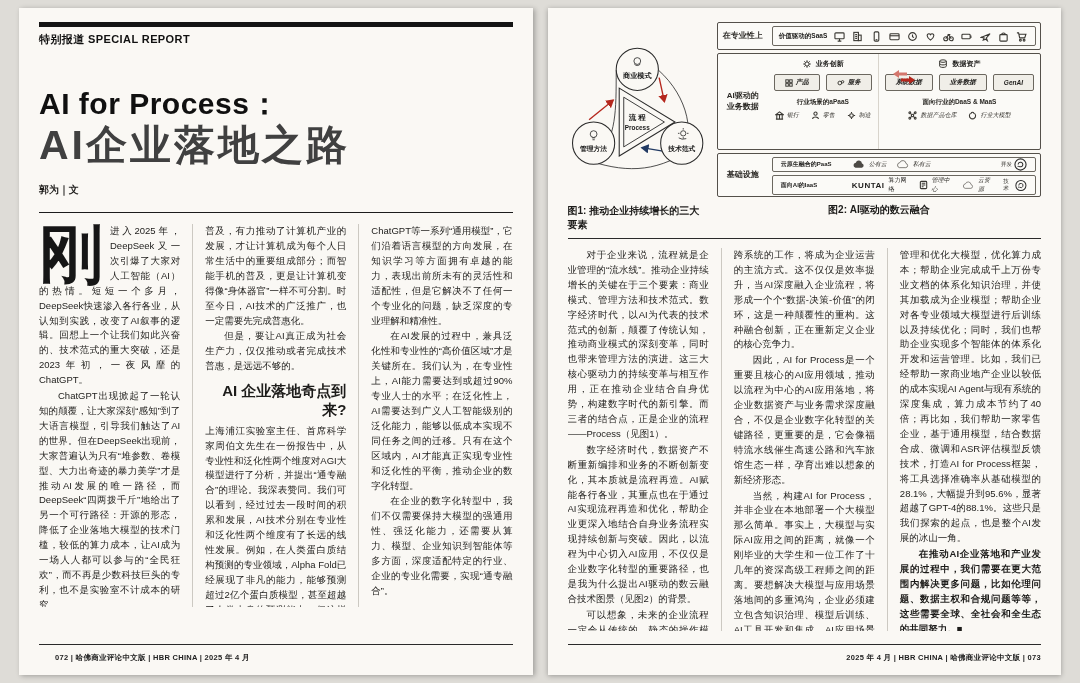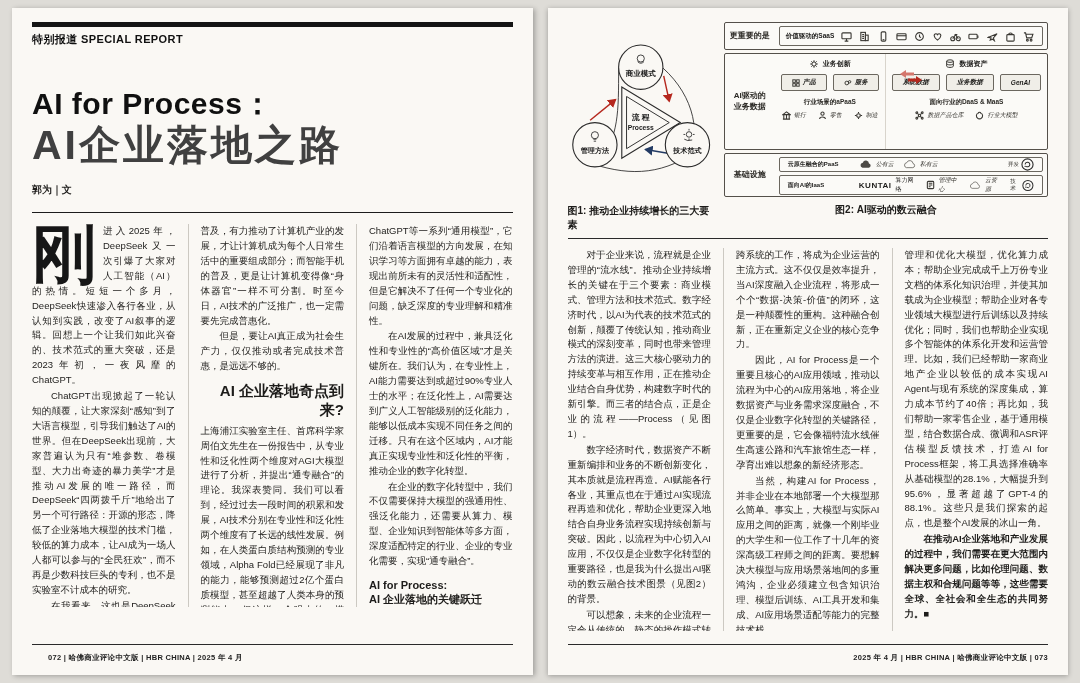--- a/index.html
+++ b/index.html
@@ -1,18 +1,18 @@
 <!DOCTYPE html>
 <html><head>
 <meta charset="utf-8">
 <style>
   * { margin:0; padding:0; box-sizing:border-box; }
   html,body { width:1080px; height:683px; }
   body { background:#dedcd7; font-family:"Liberation Sans","DejaVu Sans",sans-serif; color:#1d1c1a; }
-  .spread { width:1080px; height:683px; display:flex; justify-content:center; align-items:center; gap:15px; padding:8px 12px; }
+  .spread { width:1080px; height:683px; display:flex; justify-content:center; align-items:center; gap:15px; padding:8px 19px; }
   .page { width:528px; height:667px; background:#faf8f4; box-shadow:0 1px 5px rgba(0,0,0,.3); position:relative; padding:14px 20px 0 20px; overflow:hidden; }
   .page.left { box-shadow:2px 1px 5px rgba(0,0,0,.28); }
   
   .topbar { height:5px; background:#141414; }
   .kicker { font-size:11px; font-weight:800; letter-spacing:.4px; margin-top:5px; color:#111; }
   .titleblock { margin-top:40px; }
   .title-en { font-size:30px; font-weight:900; color:#101010; letter-spacing:.5px; line-height:1.1; }
   .title-cn { font-size:41px; font-weight:900; color:#404040; letter-spacing:3px; line-height:1.15; margin-top:2px; }
   .byline { margin-top:14px; font-size:10px; font-weight:700; }
   .headrule { border-top:1.6px solid #1c1c1c; margin-top:15px; }
@@ -170,21 +170,21 @@
           <text x="92" y="100" font-size="10" font-weight="bold" text-anchor="middle" fill="#1b1b1b">流 程</text>
           <text x="92" y="113" font-size="8.5" font-weight="bold" text-anchor="middle" fill="#1b1b1b">Process</text>
         </svg>
         <div class="figcap">图1: 推动企业持续增长的三大要素</div>
       </div>
 
       <div class="fig2wrap">
         <div class="f2">
 
           <div class="f2row r1">
-            <div class="f2label">更重要的是</div>
+            <div class="f2label">在专业性上</div>
             <div class="f2r1box">
               <span class="f2saas">价值驱动的SaaS</span>
               <span class="f2icons">
                 <svg viewBox="0 0 12 12">
                     <rect x="1" y="2" width="10" height="6.5" rx="1"></rect>
                     <path d="M4 11 h4 M6 8.5 v2.5"></path>
                   </svg>
                 <svg viewBox="0 0 12 12">
                     <rect x="2" y="1.5" width="5" height="9"></rect>
                     <rect x="7" y="4.5" width="3" height="6"></rect>

